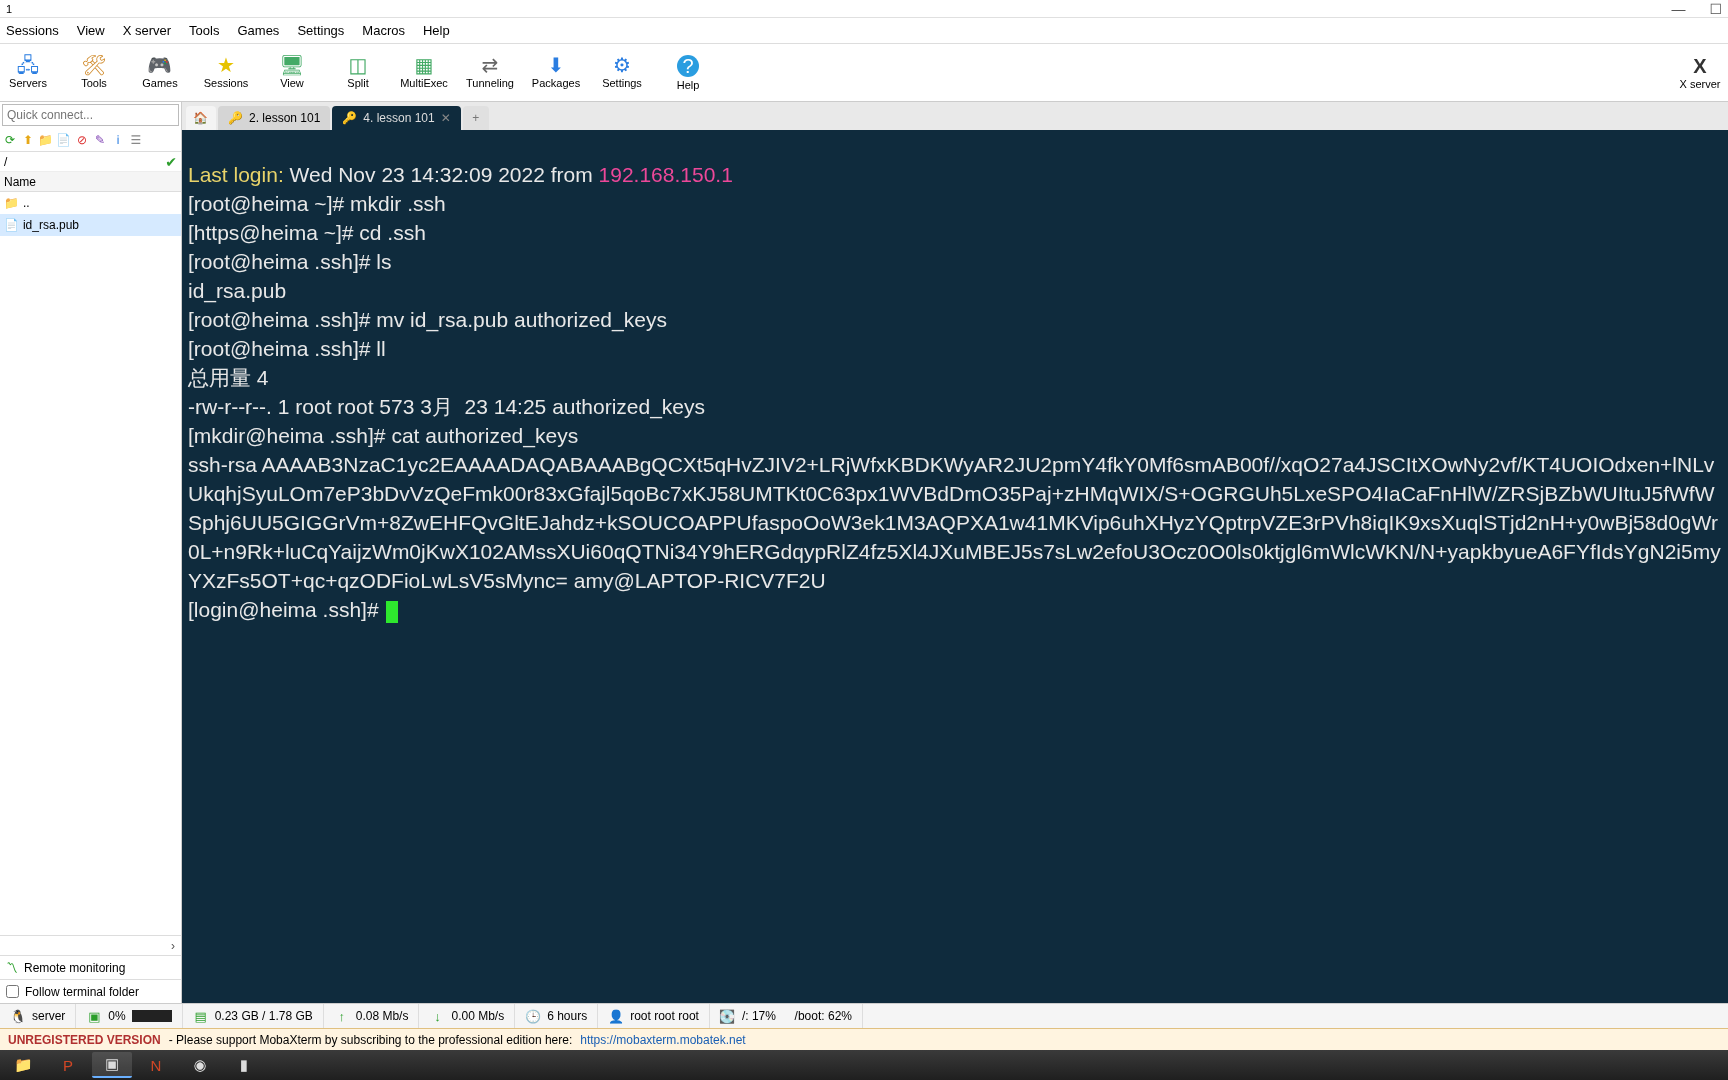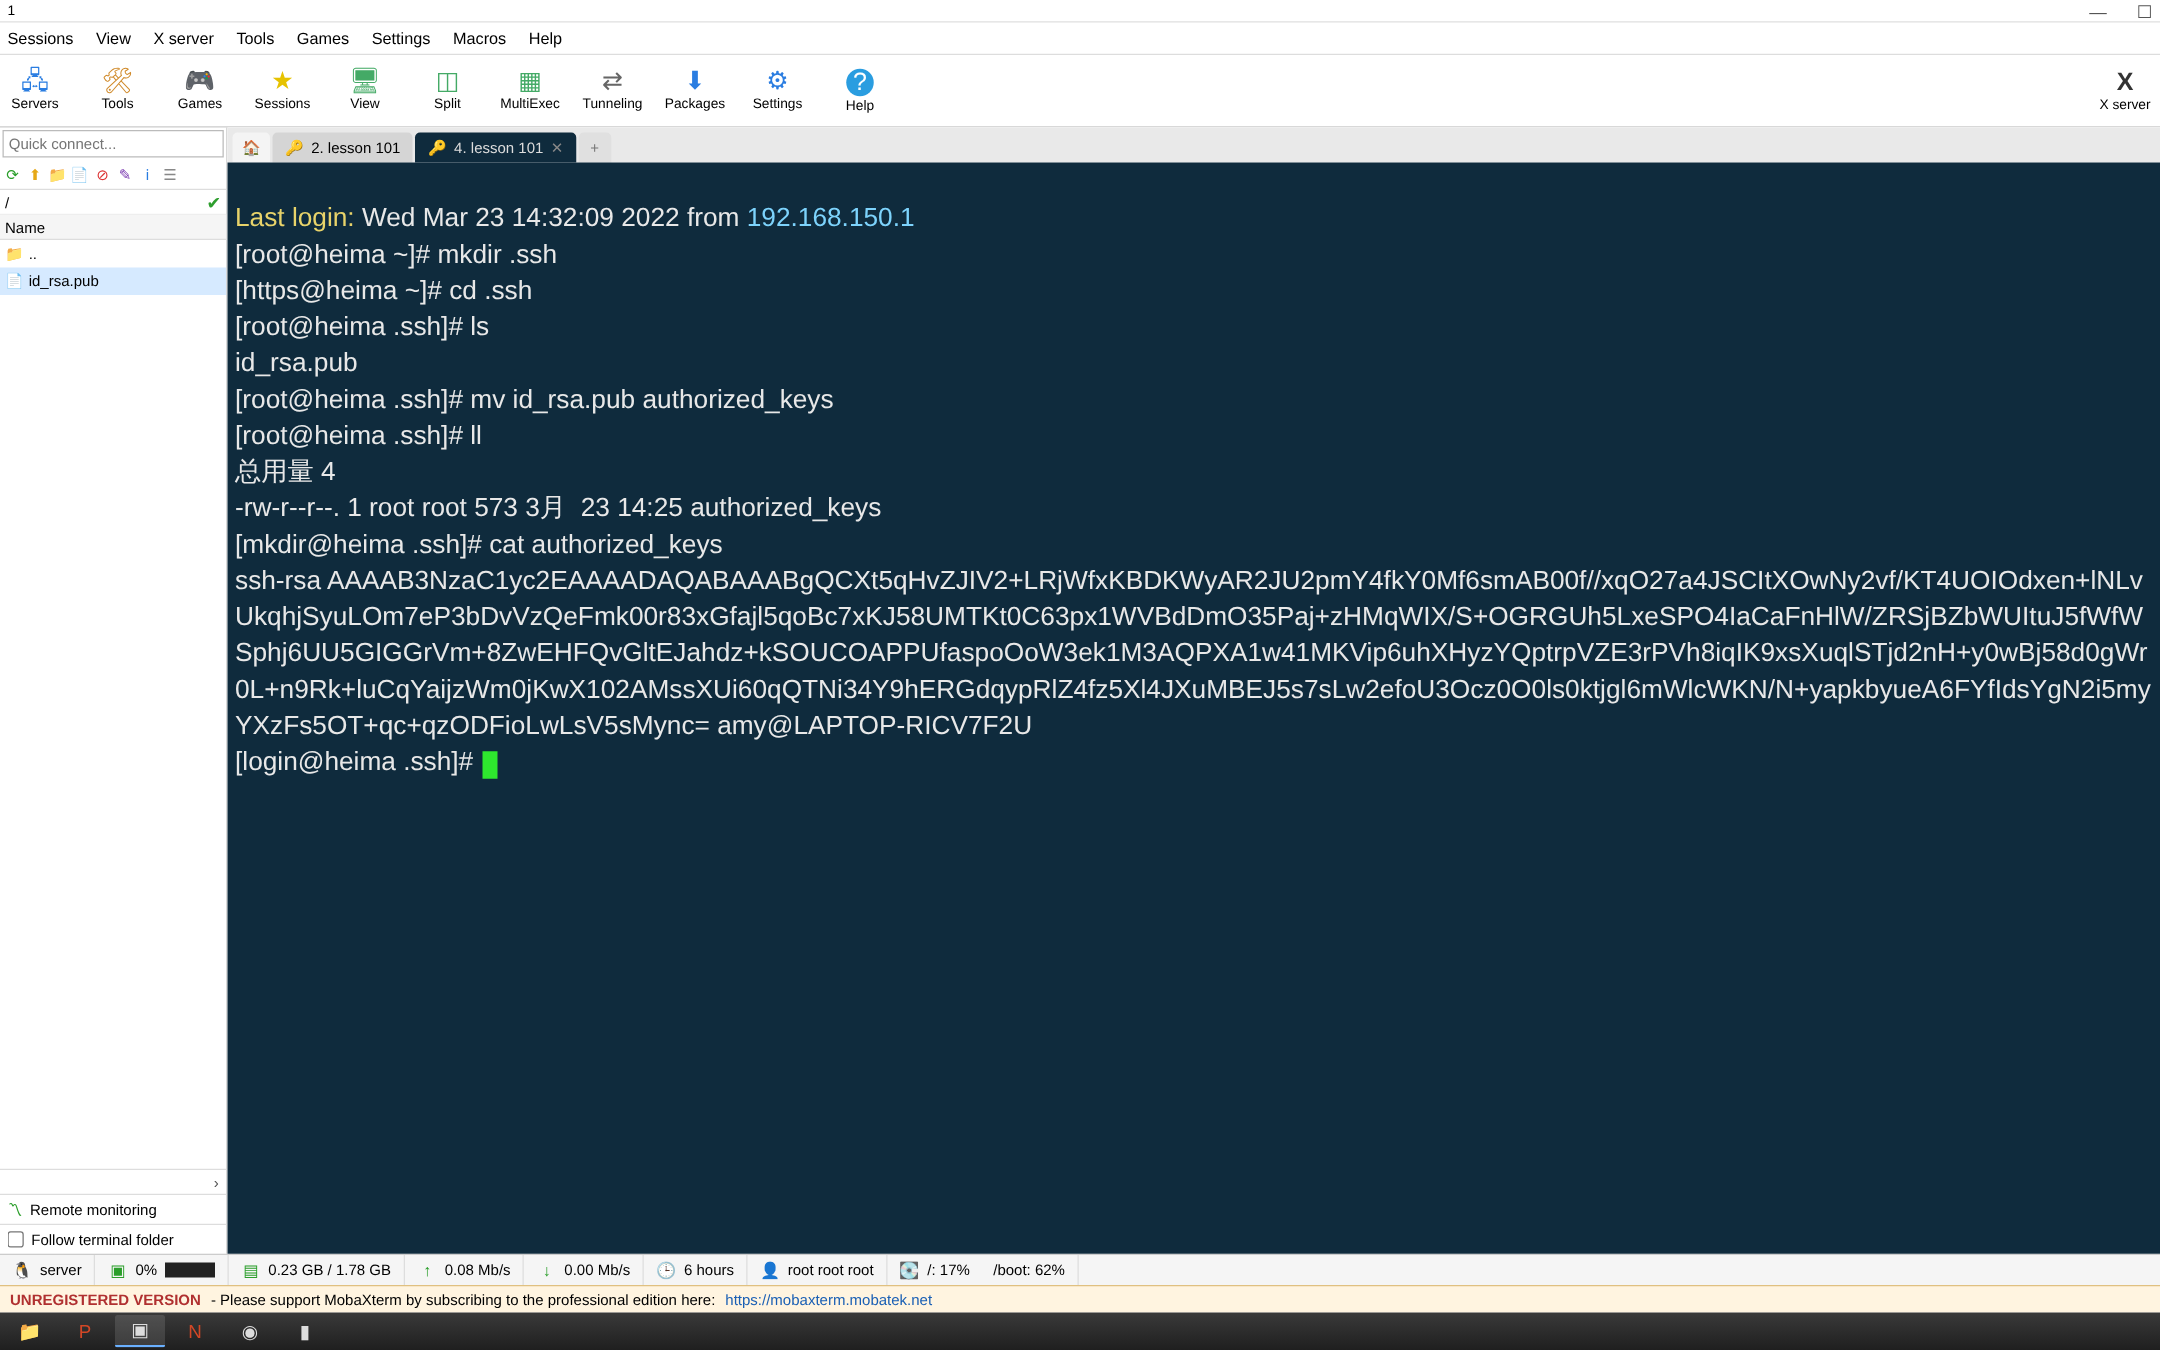--- a/index.html
+++ b/index.html
@@ -37,21 +37,21 @@
 .tabs { height: 28px; display: flex; align-items: flex-end; background: #e9e9e9; padding-left: 4px; gap: 2px; }
 .tab { height: 24px; display: flex; align-items: center; gap: 6px; padding: 0 10px; font-size: 12px; border-top-left-radius: 4px; border-top-right-radius: 4px; }
 .tab .x { font-size: 12px; color: #888; }
 .tab-home { width: 30px; justify-content: center; background: #f4f4f4; }
 .tab-inactive { background: #d5d5d5; }
 .tab-active { background: #0f2b3d; color: #ddd; }
 .tab-new { width: 26px; justify-content: center; background: #e0e0e0; color: #777; }
 
 .terminal { flex: 1; background: #0f2b3d; color: #e8e8e8; font-family: "Consolas","Courier New",monospace; font-size: 21px; line-height: 27px; padding: 4px 6px; white-space: pre-wrap; word-break: break-all; overflow: hidden; position: relative; }
 .terminal .yellow { color: #e8d36a; }
-.terminal .magenta { color: #7dd3fc; text-align: center; }
+.terminal .magenta { color: #ec4899; text-align: center; }
 .terminal .cursor { display: inline-block; width: 12px; height: 22px; background: #2ee82e; vertical-align: text-bottom; margin-left: 2px; }
 
 .status { height: 25px; border-top: 1px solid #ccc; display: flex; align-items: center; font-size: 12px; background: #f5f5f5; }
 .stat-cell { display: flex; align-items: center; gap: 6px; padding: 0 10px; border-right: 1px solid #ddd; height: 100%; }
 .stat-ico { width:16px; height:16px; display:inline-flex; align-items:center; justify-content:center; font-size:13px; }
 .cpu-bar { width:40px; height:12px; background:#222; display:inline-block; }
 .ad-bar { height: 22px; display:flex; align-items:center; font-size:12px; background:#fff4e0; border-top:1px solid #e0c080; padding:0 8px; gap:8px;}
 .ad-bar .red { color:#b03030; font-weight:bold;}
 .ad-bar a { color:#1a5fb4; }
 
@@ -191,21 +191,21 @@
         <span style="color:#c8a015">🔑</span>
         <span>4. lesson 101</span>
         <span class="x">✕</span>
       </div>
       <div class="tab tab-new">
           <span>+</span>
         </div>
     </div>
 
     <div class="terminal">
-<span class="yellow">Last login:</span><span> Wed Mar 23 14:32:09 2022 from </span><span class="magenta">192.168.150.1</span>
+<span class="yellow">Last login:</span><span> Wed Nov 23 14:32:09 2022 from </span><span class="magenta">192.168.150.1</span>
 <span>[root@heima ~]# mkdir .ssh</span>
 <span>[https@heima ~]# cd .ssh</span>
 <span>[root@heima .ssh]# ls</span>
 <span>id_rsa.pub</span>
 <span>[root@heima .ssh]# mv id_rsa.pub authorized_keys</span>
 <span>[root@heima .ssh]# ll</span>
 <span>总用量 4</span>
 <span>-rw-r--r--. 1 root root 573 3月  23 14:25 authorized_keys</span>
 <span>[mkdir@heima .ssh]# cat authorized_keys</span>
 <span>ssh-rsa AAAAB3NzaC1yc2EAAAADAQABAAABgQCXt5qHvZJIV2+LRjWfxKBDKWyAR2JU2pmY4fkY0Mf6smAB00f//xqO27a4JSCItXOwNy2vf/KT4UOIOdxen+lNLvUkqhjSyuLOm7eP3bDvVzQeFmk00r83xGfajl5qoBc7xKJ58UMTKt0C63px1WVBdDmO35Paj+zHMqWIX/S+OGRGUh5LxeSPO4IaCaFnHlW/ZRSjBZbWUItuJ5fWfWSphj6UU5GIGGrVm+8ZwEHFQvGltEJahdz+kSOUCOAPPUfaspoOoW3ek1M3AQPXA1w41MKVip6uhXHyzYQptrpVZE3rPVh8iqIK9xsXuqlSTjd2nH+y0wBj58d0gWr0L+n9Rk+luCqYaijzWm0jKwX102AMssXUi60qQTNi34Y9hERGdqypRlZ4fz5Xl4JXuMBEJ5s7sLw2efoU3Ocz0O0ls0ktjgl6mWlcWKN/N+yapkbyueA6FYfIdsYgN2i5myYXzFs5OT+qc+qzODFioLwLsV5sMync= amy@LAPTOP-RICV7F2U</span>

